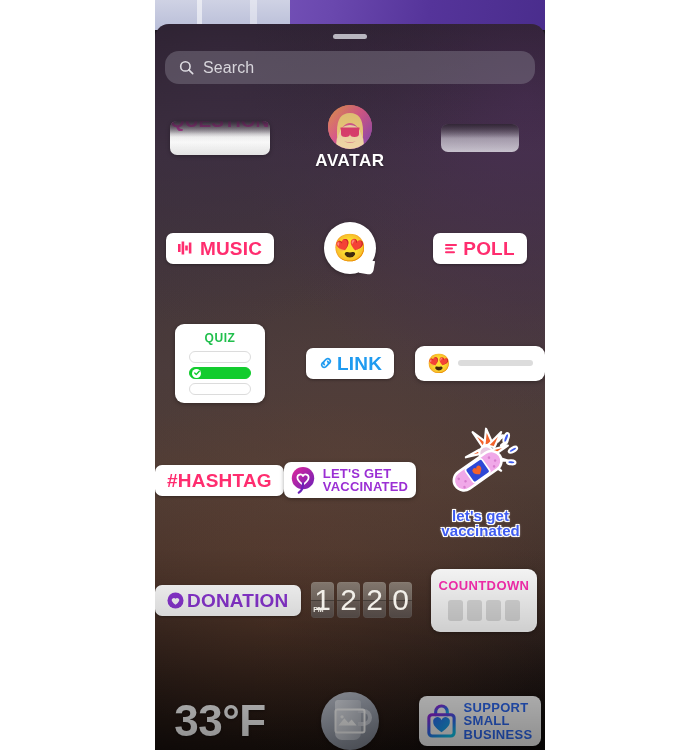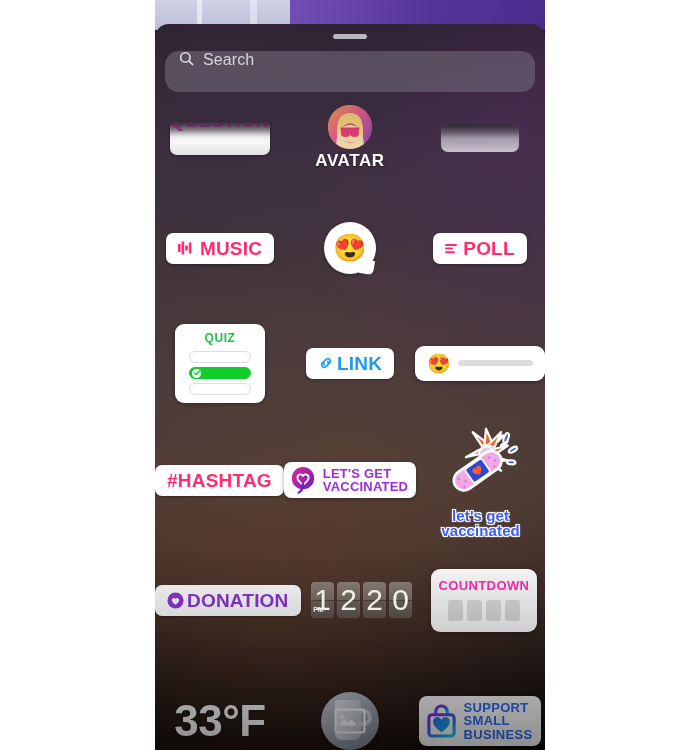--- a/index.html
+++ b/index.html
@@ -52,24 +52,24 @@
     background:linear-gradient(180deg,rgba(20,14,22,.30) 0%,rgba(0,0,0,0) 18%,rgba(0,0,0,0) 72%,rgba(0,0,0,.45) 100%);
   }
 
   .grabber{
     position:absolute;left:50%;top:10px;transform:translateX(-50%);
     width:34px;height:5px;border-radius:3px;background:#b9b6c0;z-index:5;
   }
 
   
   .searchbar{
-    position:absolute;left:10px;top:27px;width:370px;height:41px;
+    position:absolute;left:10px;top:27px;width:370px;height:33px;
     border-radius:14px;
     background:rgba(128,122,136,.48);
-    display:flex;gap:9px;padding:0 14px;
+    display:flex;align-items:center;gap:9px;padding:0 14px;
     box-sizing:border-box;z-index:5;
   }
   .searchbar .mag{width:15px;height:15px;flex:none;}
   .search-text{
     color:#d8d6dc;font-size:16px;letter-spacing:.1px;
   }
 
   
   .sheet-body{position:absolute;left:0;top:0;width:390px;height:726px;}
 

